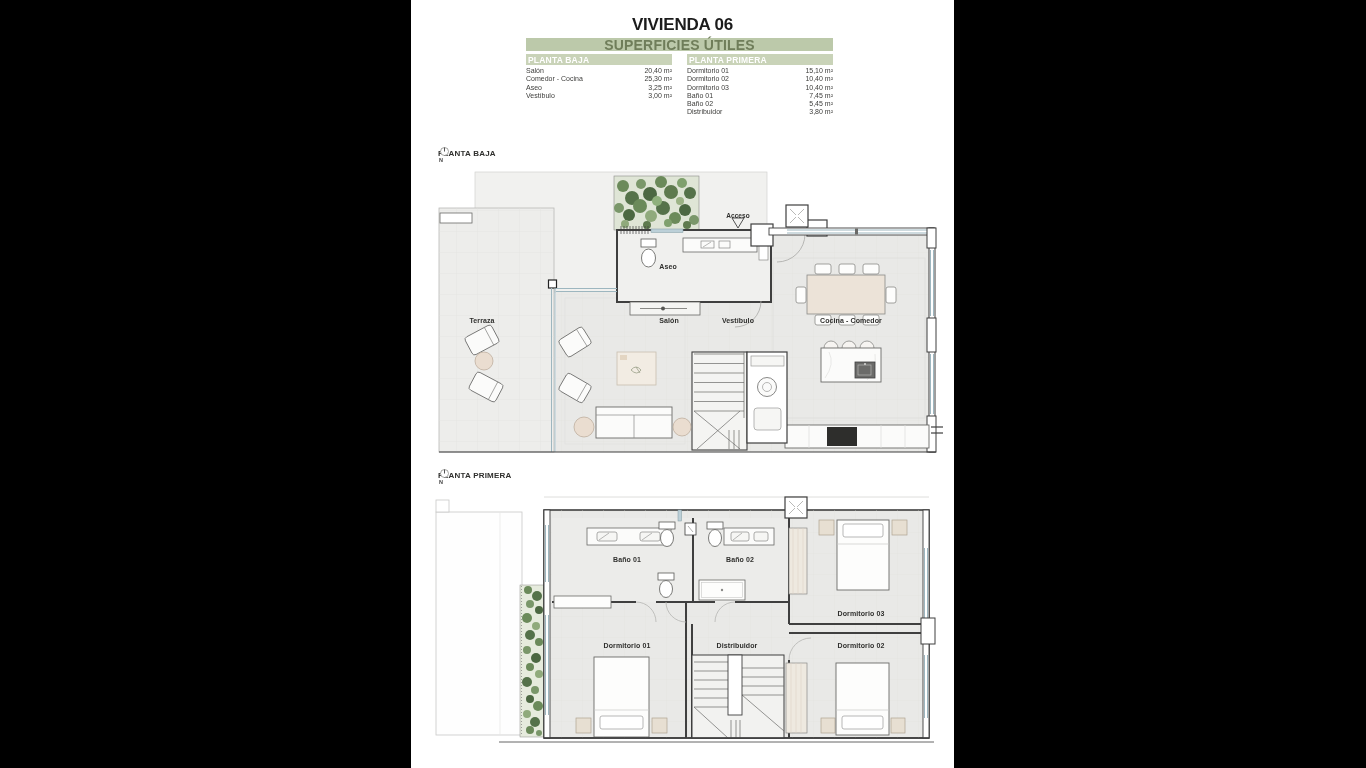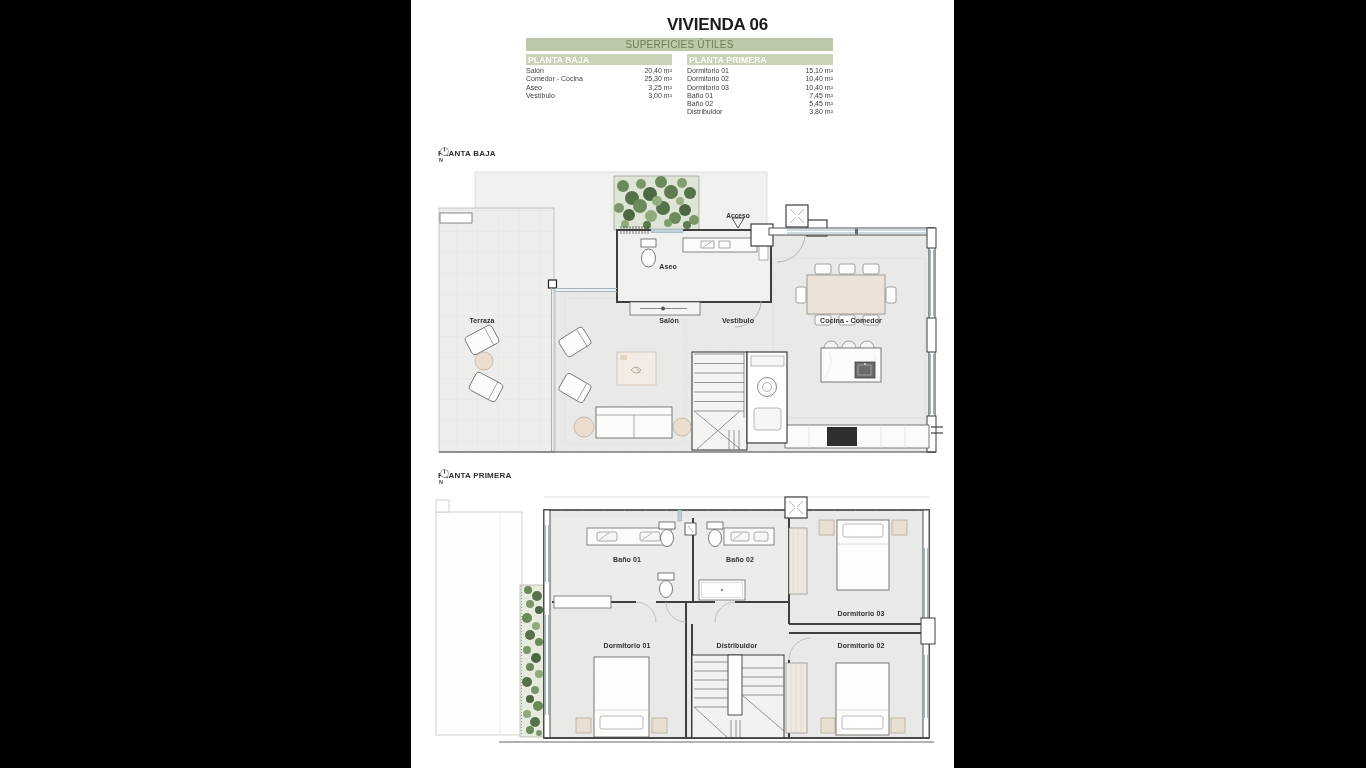--- a/index.html
+++ b/index.html
@@ -1,24 +1,24 @@
 <!DOCTYPE html>
 <html><head>
 <meta charset="utf-8">
 <style>
   html,body{margin:0;padding:0;background:#000;width:1366px;height:768px;overflow:hidden;
     font-family:"Liberation Sans", sans-serif;}
   .stage{position:relative;width:1366px;height:768px;background:#000;}
   .page{position:absolute;left:411px;top:0;width:543px;height:768px;background:#fff;}
   .doc-title{position:absolute;left:0;top:15px;width:100%;text-align:center;
-    font-size:17px;font-weight:bold;color:#1b1b1b;letter-spacing:-0.2px;padding-left:35px;}
+    font-size:17px;font-weight:bold;color:#1b1b1b;letter-spacing:-0.2px;}
   
   .tbl{position:absolute;left:115px;top:38px;width:307px;}
   .tbl-main-bar{width:100%;height:13px;background:#bcc9aa;display:flex;align-items:center;justify-content:center;
-    font-size:10px;font-weight:normal;color:#6f7d5a;letter-spacing:0.2px;}
+    font-size:14px;font-weight:bold;color:#6f7d5a;letter-spacing:0.2px;}
   .tbl-cols{display:flex;gap:15px;margin-top:3px;}
   .tbl-col{width:146px;}
   .tbl-col-bar{height:11px;background:#c9d3b8;color:#ffffff;font-size:8.5px;font-weight:bold;
     display:flex;align-items:center;padding-left:2px;box-sizing:border-box;letter-spacing:0.2px;}
   .trow{display:flex;justify-content:space-between;font-size:7px;color:#3d3d3b;line-height:8.3px;}
   .trow .v{text-align:right;}
   
   .plan-head{position:absolute;display:flex;align-items:flex-start;gap:4px;}
   .plan-head .lbl{font-size:8px;font-weight:bold;color:#2f2f2d;letter-spacing:0.2px;padding-top:3px;}
   

